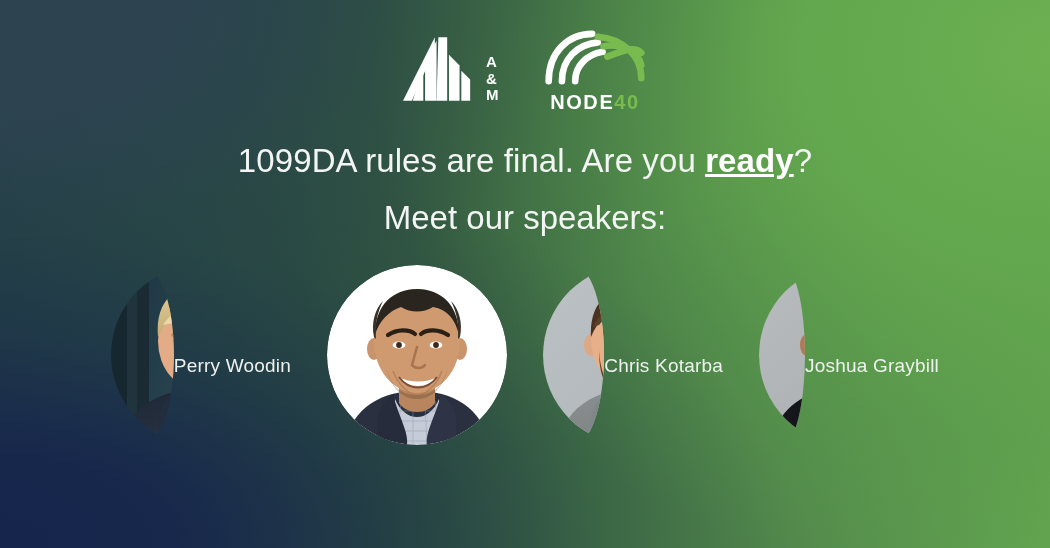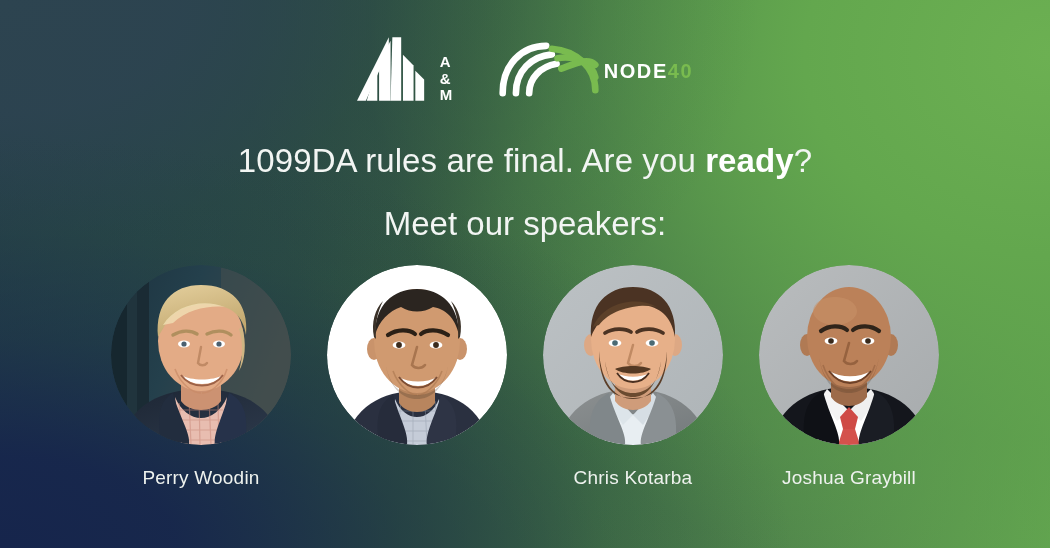--- a/index.html
+++ b/index.html
@@ -48,21 +48,21 @@
     justify-content: center;
     color: #ffffff;
     font-size: 15px;
     font-weight: 700;
     line-height: 1.12;
     letter-spacing: 0.5px;
     padding-top: 16px;
   }
   .node-logo {
     display: flex;
-    flex-direction: row;
+    flex-direction: column;
     align-items: center;
     justify-content: center;
     height: 80px;
     gap: 3px;
   }
   .node-word {
     font-size: 20px;
     font-weight: 700;
     letter-spacing: 1.6px;
     line-height: 1;
@@ -76,24 +76,24 @@
     top: 141px;
     left: 0;
     width: 100%;
     text-align: center;
     color: #f2f5f3;
     font-size: 33px;
     font-weight: 400;
     letter-spacing: 0.1px;
     line-height: 1.2;
   }
-  .headline .strong { font-weight: 700; color: #ffffff; }
+  .headline .strong { font-weight: 700; color: #ffffff; text-decoration: underline; }
   .subhead {
     position: absolute;
-    top: 204px;
+    top: 198px;
     left: 0;
     width: 100%;
     text-align: center;
     color: #f2f5f3;
     font-size: 33px;
     font-weight: 400;
     line-height: 1.2;
   }
 
   
@@ -103,21 +103,21 @@
     left: 0;
     width: 100%;
     display: flex;
     justify-content: center;
     align-items: flex-start;
     gap: 36px;
   }
   .speaker {
     width: 180px;
     display: flex;
-    flex-direction: column;
+    flex-direction: row;
     align-items: center;
   }
   .avatar {
     width: 180px;
     height: 180px;
     border-radius: 50%;
     overflow: hidden;
     position: relative;
   }
   .avatar svg { display: block; width: 180px; height: 180px; }

